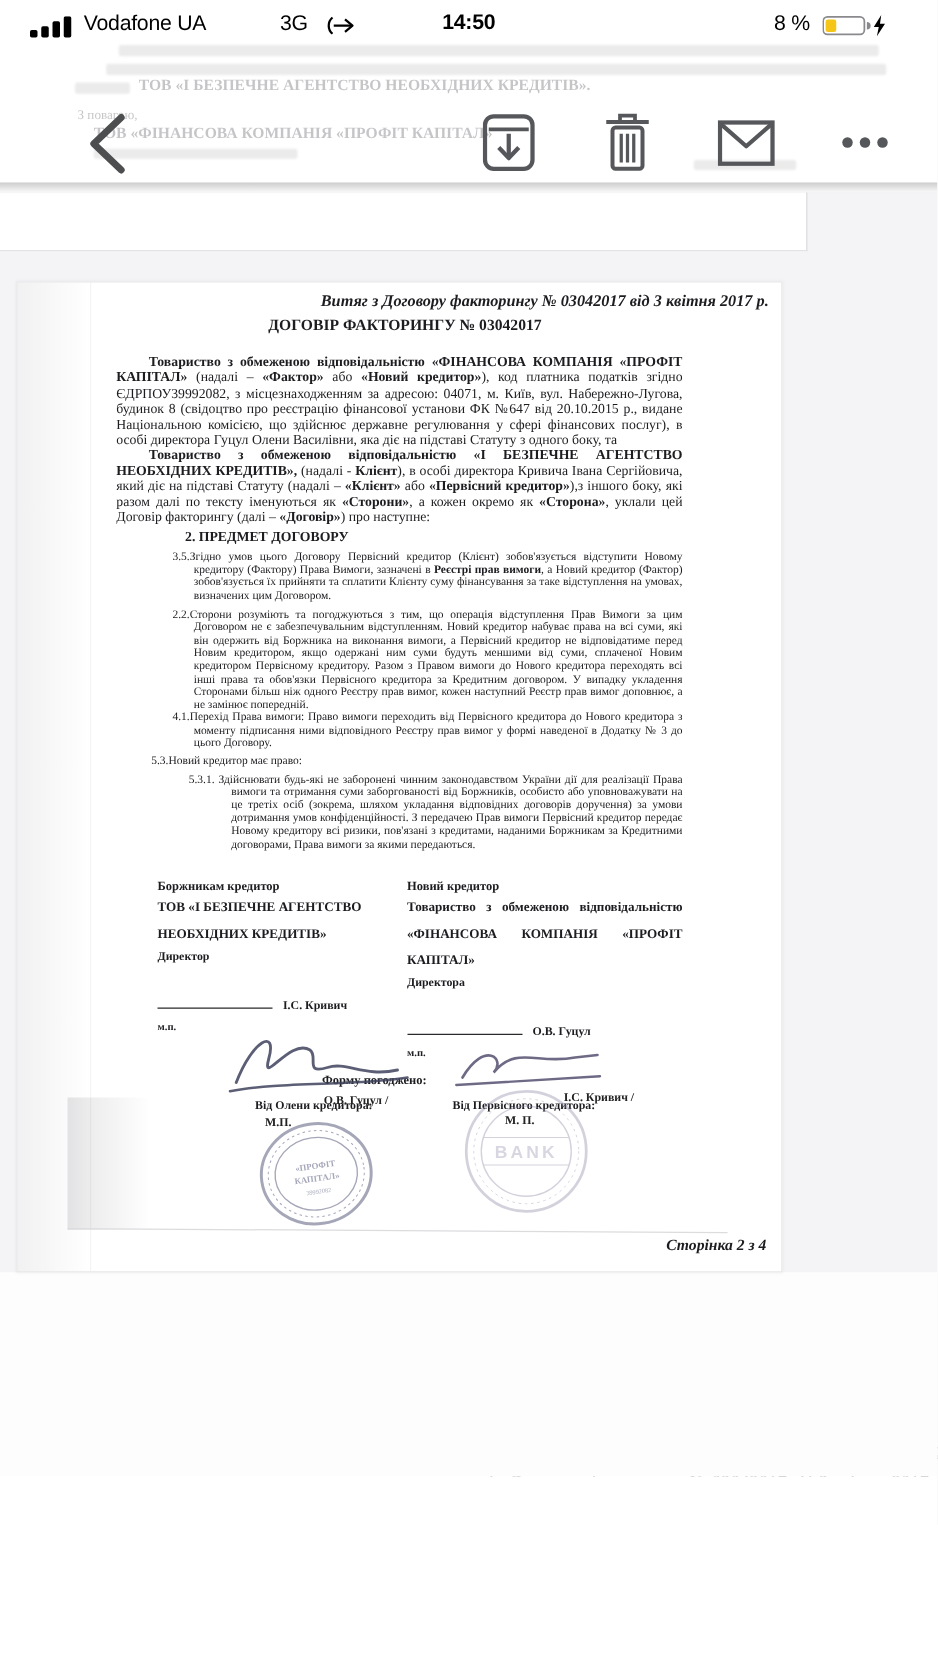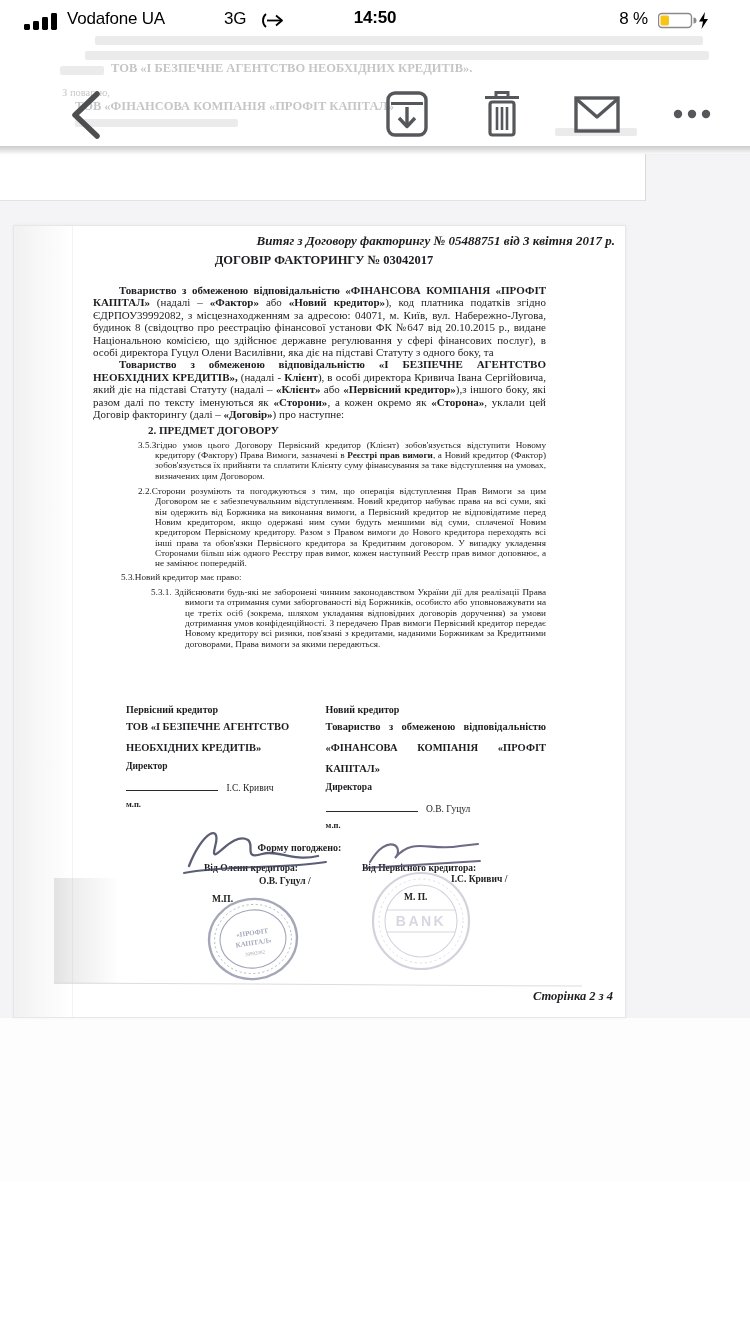--- a/index.html
+++ b/index.html
@@ -56,21 +56,21 @@
 
   
   #sigarea{left:79px;top:478px;width:453px;font-family:"Liberation Serif",serif;color:#1d1d21;}
   .sigcols{display:flex;}
   .sigL{margin-left:33px;width:178px;}
   .sigR{margin-left:26px;width:226px;}
   .sig-h{font-weight:bold;font-size:10px;line-height:12px;}
   .sig-co{font-weight:bold;font-size:10.5px;line-height:21px;}
   .sigR .sig-co{text-align:justify;}
   .sig-dir{font-weight:bold;font-size:9.5px;margin-top:3px;}
-  .sigrow{margin-top:10px;font-weight:normal;font-size:9.5px;white-space:nowrap;}
+  .sigrow{margin-top:26px;font-weight:bold;font-size:9.5px;white-space:nowrap;}
   .sline{display:inline-block;width:92px;border-bottom:1px solid #2a2a2e;height:9px;margin-right:6px;}
   .mp{font-weight:bold;font-size:8.5px;margin-top:6px;}
   #form-agreed{margin-top:12px;text-align:center;padding-right:40px;font-weight:bold;font-size:10px;}
   .fromrow{display:flex;margin-top:10px;font-weight:bold;font-size:9.5px;}
   .fromL{margin-left:111px;}
   .fromR{margin-left:64px;}
   .signame{position:absolute;font-family:"Liberation Serif",serif;font-weight:bold;font-size:9.5px;color:#222;}
   #scan-edge{left:40px;top:758px;width:528px;height:1px;background:#dcdcdf;transform:rotate(0.35deg);}
   #scan-dark{left:40px;top:652px;width:66px;height:106px;
      background:linear-gradient(to right,rgba(60,60,70,0.13),rgba(60,60,70,0));}
@@ -151,37 +151,38 @@
 
   <div id="viewerbg" class="abs"></div>
   <div id="page2bg" class="abs"></div>
   <div id="barshadow" class="abs"></div>
   <div id="strip" class="abs"></div>
 
   <div id="card1" class="abs">
     <div class="abs scanband"></div>
     <div class="abs scanseam"></div>
 
-    <div class="abs serif" id="d1-extract">Витяг з Договору факторингу № 05488751 від 3 квітня 2017 р.</div>
+    <div class="abs serif" id="d1-extract">Витяг з Договору факторингу № 03042017 від 3 квітня 2017 р.</div>
     <div class="abs serif" id="d1-title">ДОГОВІР ФАКТОРИНГУ № 03042017</div>
 
     <div class="abs serif" id="docflow">
       <p class="p-lead"><span class="b">Товариство з обмеженою відповідальністю «ФІНАНСОВА КОМПАНІЯ «ПРОФІТ КАПІТАЛ»</span><span> (надалі – </span><span class="b">«Фактор»</span><span> або </span><span class="b">«Новий кредитор»</span><span>), код платника податків згідно ЄДРПОУ39992082, з місцезнаходженням за адресою: 04071, м. Київ, вул. Набережно-Лугова, будинок 8 (свідоцтво про реєстрацію фінансової установи ФК №647 від 20.10.2015 р., видане Національною  комісією, що здійснює державне регулювання у сфері фінансових послуг), в особі директора Гуцул Олени Василівни, яка діє на підставі Статуту з одного боку, та</span></p>
       <p class="p-lead"><span class="b">Товариство з обмеженою відповідальністю «І БЕЗПЕЧНЕ АГЕНТСТВО НЕОБХІДНИХ КРЕДИТІВ»,</span><span> (надалі - </span><span class="b">Клієнт</span><span>), в особі директора Кривича Івана Сергійовича, який діє на підставі Статуту (надалі – </span><span class="b">«Клієнт»</span><span> або </span><span class="b">«Первісний кредитор»</span><span>),з іншого боку, які разом далі по тексту іменуються як </span><span class="b">«Сторони»</span><span>, а кожен окремо як </span><span class="b">«Сторона»</span><span>, уклали цей Договір факторингу (далі – </span><span class="b">«Договір»</span><span>) про наступне:</span></p>
       <p class="h-sec">2.  ПРЕДМЕТ ДОГОВОРУ</p>
       <p class="li"><span>3.5.</span><span>Згідно умов цього Договору Первісний кредитор (Клієнт) зобов'язується відступити Новому кредитору (Фактору) Права Вимоги, зазначені в </span><span class="b">Реєстрі прав вимоги</span><span>, а Новий кредитор (Фактор) зобов'язується їх прийняти та сплатити Клієнту суму фінансування за таке відступлення на умовах, визначених цим Договором.</span></p>
       <p class="li li-gap"><span>2.2.</span><span>Сторони розуміють та погоджуються з тим, що операція відступлення Прав Вимоги за цим Договором не є забезпечувальним відступленням.  Новий кредитор набуває права на всі суми, які він одержить від Боржника на виконання вимоги, а Первісний кредитор не відповідатиме перед Новим кредитором, якщо одержані ним суми будуть меншими від суми, сплаченої Новим кредитором Первісному кредитору. Разом з Правом вимоги до Нового кредитора переходять всі інші права та обов'язки Первісного кредитора за Кредитним договором. У випадку укладення Сторонами більш ніж одного Реєстру прав вимог, кожен наступний Реєстр прав вимог доповнює, а не замінює попередній.</span></p>
+      <p class="li"><span>4.1.</span><span>Перехід Права вимоги: Право вимоги переходить від Первісного кредитора до Нового кредитора з моменту підписання ними відповідного Реєстру прав вимог у формі наведеної в Додатку № 3 до цього Договору.</span></p>
       <p class="p53">5.3.Новий кредитор має право:</p>
       <p class="li531"><span>5.3.1.  </span><span>Здійснювати будь-які не заборонені чинним законодавством України дії для реалізації Права вимоги та отримання суми заборгованості від Боржників, особисто або уповноважувати на це третіх осіб (зокрема, шляхом укладання відповідних договорів доручення) за умови дотримання умов конфіденційності. З передачею Прав вимоги Первісний кредитор передає Новому кредитору всі ризики, пов'язані з кредитами, наданими Боржникам за Кредитними договорами, Права вимоги за якими передаються.</span></p>
     </div>
 
     <div class="abs" id="sigarea">
       <div class="sigcols">
         <div class="sigL">
-          <div class="sig-h">Первісний кредитор</div>
+          <div class="sig-h">Боржникам кредитор</div>
           <div class="sig-co">ТОВ «І БЕЗПЕЧНЕ АГЕНТСТВО НЕОБХІДНИХ КРЕДИТІВ»</div>
           <div class="sig-dir">Директор</div>
           <div class="sigrow">
             <span class="sline"></span>
             <span>І.С. Кривич</span>
           </div>
           <div class="mp">м.п.</div>
         </div>
         <div class="sigR">
           <div class="sig-h">Новий кредитор</div>

